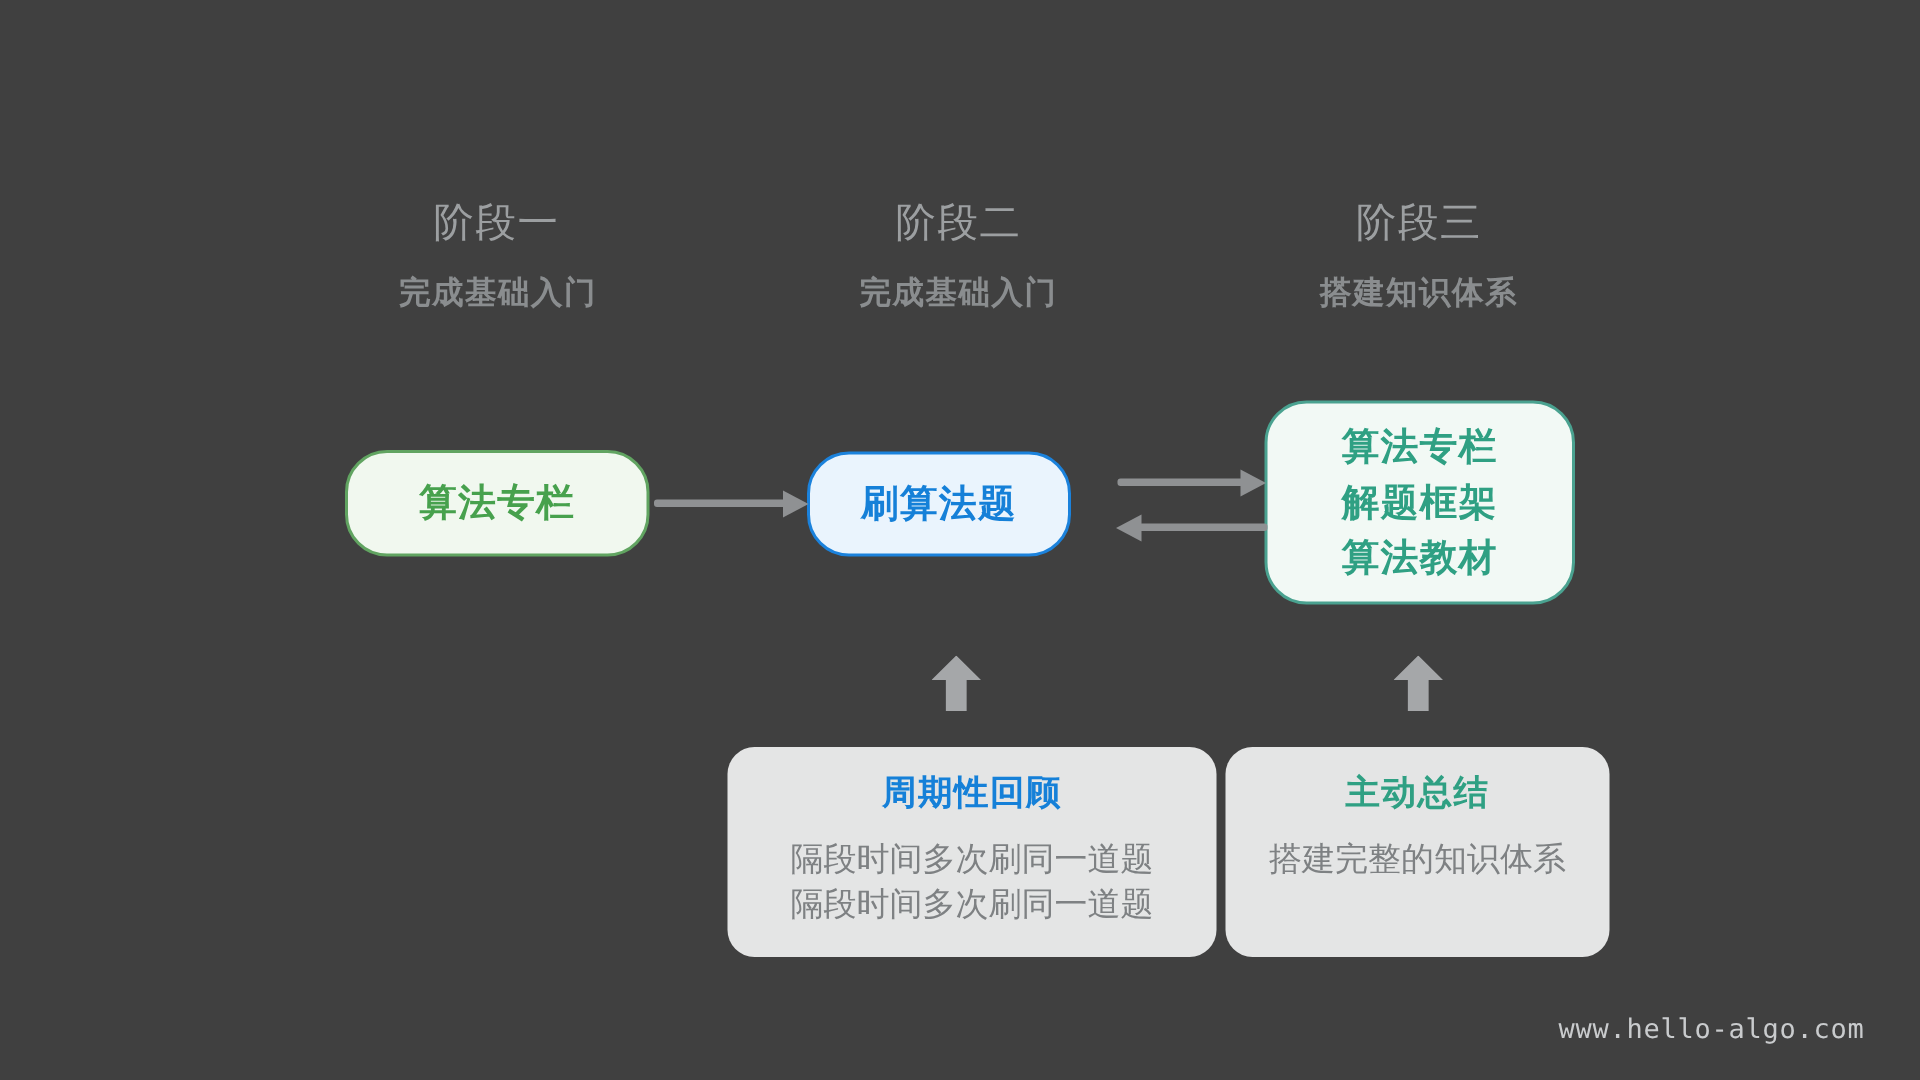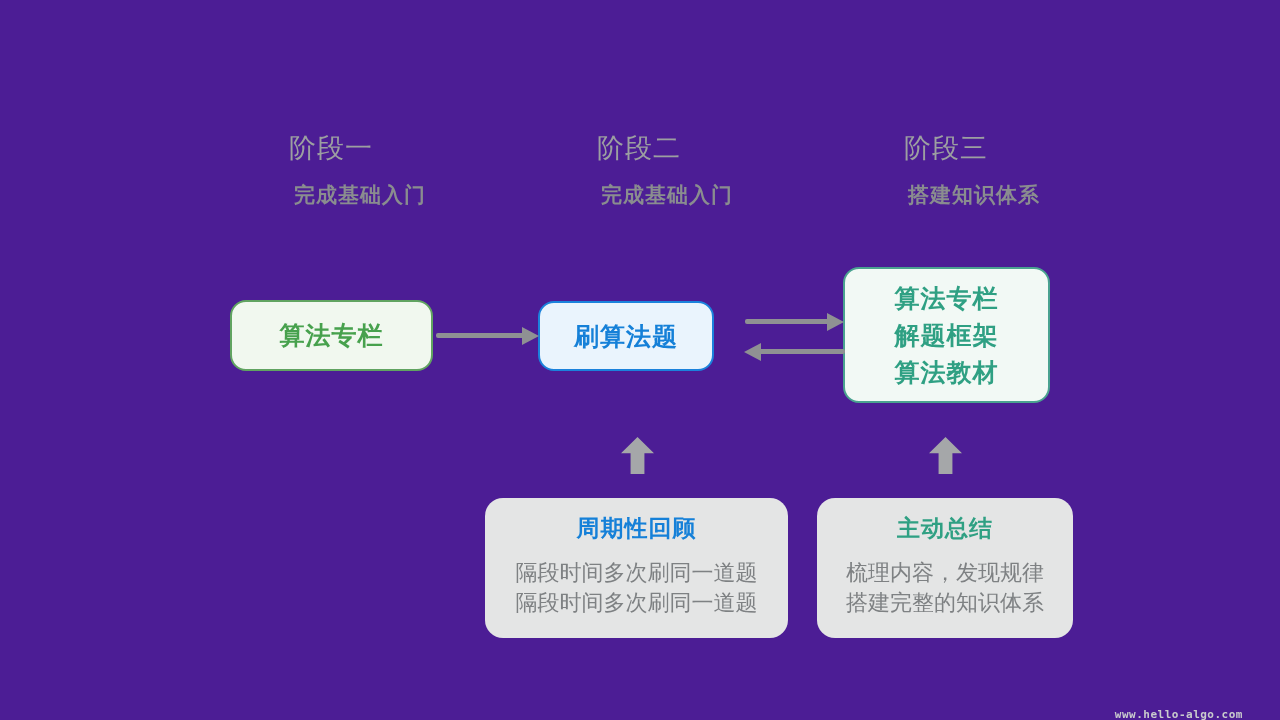--- a/index.html
+++ b/index.html
@@ -1,41 +1,41 @@
 <!DOCTYPE html>
 <html><head>
 <meta charset="utf-8">
 <style>
   * { margin: 0; padding: 0; box-sizing: border-box; }
   html, body { width: 1280px; height: 720px; background: #ffffff; overflow: hidden; }
   body { font-family: "Liberation Sans", "DejaVu Sans", sans-serif; }
 
-  .canvas { position: relative; width: 1280px; height: 720px; background: #4c1d95; }
+  .canvas { position: relative; width: 1280px; height: 720px; background: #404040; }
 
   
   .stage-label {
     position: absolute; transform: translateX(-50%);
     font-size: 27px; font-weight: 400; color: #9c9fa1;
     white-space: nowrap; letter-spacing: 1px;
   }
   .stage-subtitle {
     position: absolute; transform: translateX(-50%);
     font-size: 21px; font-weight: 700; color: #8a8d8f;
-    white-space: nowrap; letter-spacing: 1px; margin-left: 28px;
+    white-space: nowrap; letter-spacing: 1px;
   }
   .stage1-label { left: 331px; top: 130px; }
   .stage2-label { left: 639px; top: 130px; }
   .stage3-label { left: 946px; top: 130px; text-align: right; }
   .stage1-subtitle { left: 332px; top: 181px; }
   .stage2-subtitle { left: 639px; top: 181px; }
   .stage3-subtitle { left: 946px; top: 181px; }
 
   
   .node {
-    position: absolute; border-radius: 16px;
+    position: absolute; border-radius: 28px;
     display: flex; flex-direction: column; align-items: center; justify-content: center;
     font-weight: 700; letter-spacing: 1px;
   }
   .node-line { font-size: 25px; line-height: 37px; white-space: nowrap; }
 
   .node-book {
     left: 230px; top: 300px; width: 203px; height: 71px;
     background: #f1f8ef; border: 2.5px solid #61a461; color: #47a14d;
   }
   .node-practice {
@@ -72,37 +72,37 @@
     clip-path: polygon(50% 0%, 100% 44%, 71% 44%, 71% 100%, 29% 100%, 29% 44%, 0% 44%);
   }
   .up-arrow-1 { left: 621px; top: 437px; }
   .up-arrow-2 { left: 929px; top: 437px; }
 
   
   .callout {
     position: absolute; background: #e4e5e5; border-radius: 18px;
     display: flex; flex-direction: column; align-items: center;
   }
-  .callout-1 { left: 485px; top: 498px; width: 303px; height: 140px; }
+  .callout-1 { left: 485px; top: 498px; width: 326px; height: 140px; }
   .callout-2 { left: 817px; top: 498px; width: 256px; height: 140px; }
   .callout-title {
     margin-top: 15px; font-size: 23px; font-weight: 700; letter-spacing: 1px; white-space: nowrap;
   }
   .callout-title-blue { color: #1580d8; }
   .callout-title-teal { color: #2fa083; }
   .callout-body {
     margin-top: 14px; font-size: 22px; line-height: 30px; color: #7e8183;
     white-space: nowrap;
   }
 
   
   .watermark {
-    position: absolute; right: 37px; top: 708px;
+    position: absolute; right: 37px; top: 676px;
     font-family: "DejaVu Sans Mono", "Liberation Mono", monospace;
-    font-size: 11px; color: #c9cbcd; letter-spacing: 0.5px; font-weight: bold;
+    font-size: 18px; color: #c9cbcd; letter-spacing: 0.5px;
   }
 </style>
 </head>
 <body>
 
 <div class="canvas">
 
   <div class="stage-label stage1-label">阶段一</div>
   <div class="stage-label stage2-label">阶段二</div>
   <div class="stage-label stage3-label">阶段三</div>
@@ -141,20 +141,19 @@
     <div class="callout-title callout-title-blue">周期性回顾</div>
     <div class="callout-body">
       <div>隔段时间多次刷同一道题</div>
       <div>隔段时间多次刷同一道题</div>
     </div>
   </div>
 
   <div class="callout callout-2">
     <div class="callout-title callout-title-teal">主动总结</div>
     <div class="callout-body">
-      <div>梳理内容，发现规律</div>
       <div>搭建完整的知识体系</div>
     </div>
   </div>
 
   <div class="watermark">www.hello-algo.com</div>
 
 </div>
 
 </body></html>

